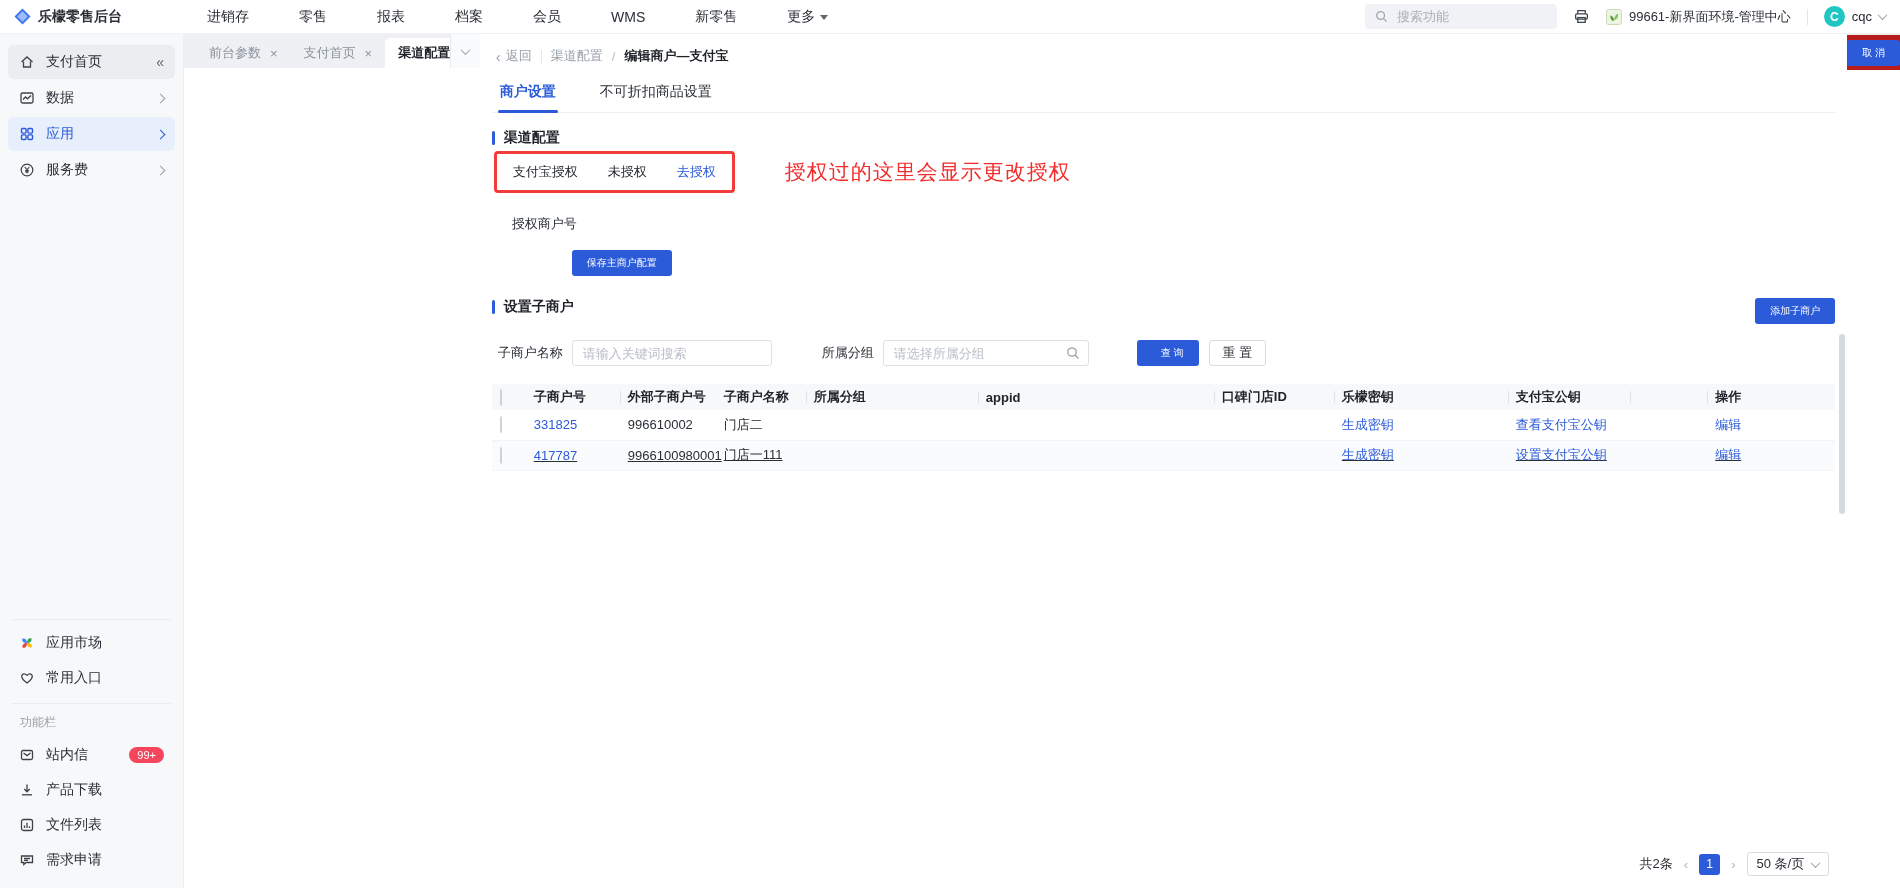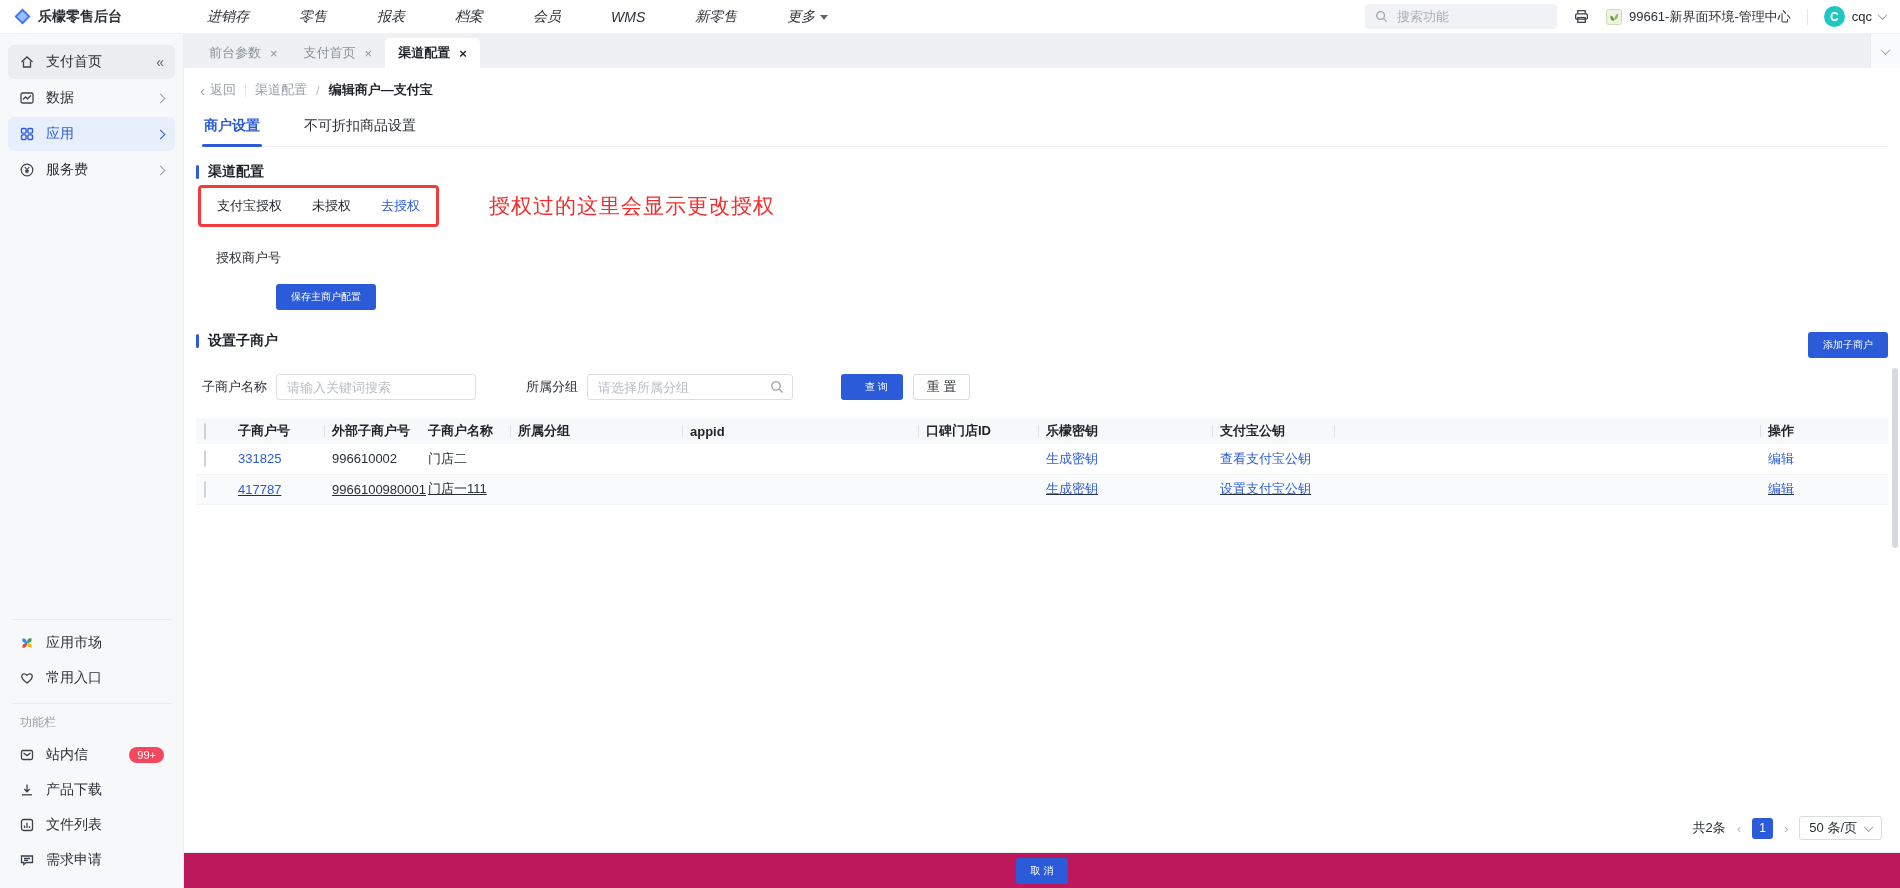--- a/index.html
+++ b/index.html
@@ -9,21 +9,21 @@
     font-family:"Liberation Sans","DejaVu Sans",sans-serif;
     font-size:13px; color:#1f2329; background:#fff;
   }
   svg { display:block; }
 
   
   .topbar { height:34px; background:#fff; border-bottom:1px solid #f0f1f3;
             display:flex; align-items:center; padding:0 14px; }
   .logo { display:flex; align-items:center; gap:7px; width:168px; cursor:pointer; }
   .logo-text { font-size:14px; font-weight:bold; color:#2a2f36; }
-  .topnav { display:flex; align-items:center;font-style:italic; }
+  .topnav { display:flex; align-items:center; }
   .nav-item { padding:0 25px; font-size:14px; color:#2a2f36; cursor:pointer; display:flex; align-items:center; gap:5px; }
   .caret-down { width:0; height:0; border-left:4px solid transparent; border-right:4px solid transparent; border-top:5px solid #5f6670; margin-top:2px; }
   .topbar-right { margin-left:auto; display:flex; align-items:center; gap:16px; }
   .search-box { width:192px; height:25px; background:#f1f2f5; border-radius:4px;
                 display:flex; align-items:center; gap:7px; padding:0 10px; cursor:text; }
   .search-box input { border:none; outline:none; background:transparent; width:140px; font-size:13px; color:#2a2f36; font-family:inherit; }
   .search-box input::placeholder { color:#a9aeb6; }
   .tenant { display:flex; align-items:center; gap:7px; font-size:13px; color:#2a2f36; cursor:pointer; }
   .tenant-divider { width:1px; height:16px; background:#e3e5e9; }
   .user { display:flex; align-items:center; gap:7px; cursor:pointer; }
@@ -46,21 +46,21 @@
   .side-item.active { background:#e7eefc; color:#2b5bd9; }
   .side-item.active .chev { border-color:#2b5bd9; }
   .collapse-glyph { margin-left:auto; color:#5f6670; font-size:14px; }
   .side-bottom { margin-top:auto; }
   .side-divider { height:1px; background:#ececef; margin:8px 12px 6px; }
   .side-label { font-size:12px; color:#9aa0a8; padding:4px 20px 6px; }
   .badge { margin-left:auto; background:#f5465d; color:#fff; font-size:11px; line-height:16px;
            border-radius:9px; padding:0 8px; }
 
   
-  .main { flex:1; display:flex; flex-direction:column; min-width:0; background:#fff; }
+  .main { flex:1; display:flex; flex-direction:row; min-width:0; background:#fff; }
 
   .tabbar { height:34px; background:#eef0f3; display:flex; align-items:flex-end; padding-left:12px; position:relative; flex-shrink:0; }
   .tab { height:30px; padding:0 13px; display:flex; align-items:center; gap:9px;
          font-size:13px; color:#8b929c; border-radius:5px 5px 0 0; cursor:pointer; }
   .tab.active { background:#fff; color:#1f2329; font-weight:bold; }
   .tab .x { font-size:13px; line-height:1; }
   .tab-overflow { position:absolute; right:0; top:0; width:30px; height:34px; background:#fafbfc;
                   border-left:1px solid #e7e9ed; display:flex; align-items:center; justify-content:center; cursor:pointer; }
 
   .content { flex:1; padding:0 12px; display:flex; flex-direction:column; position:relative; overflow:hidden; }
@@ -121,21 +121,21 @@
                 gap:9px; padding:10px 6px 12px; font-size:13px; color:#2a2f36; }
   .page-arrow { color:#b0b5bd; font-size:13px; padding:0 2px; cursor:pointer; }
   .page-num { min-width:21px; height:21px; border-radius:3px; background:#2b5bd9; color:#fff;
               display:flex; align-items:center; justify-content:center; font-size:12px; cursor:pointer; }
   .page-size { height:24px; border:1px solid #d9dce1; border-radius:3px; background:#fff;
                display:flex; align-items:center; gap:8px; padding:0 9px; cursor:pointer; }
 
   .scroll-thumb { position:absolute; right:2px; top:300px; width:6px; height:180px;
                   background:#d6d9de; border-radius:3px; cursor:grab; }
 
-  .footer { height:36px; border-top:1px solid #e9ebee; background:#be185d; flex-shrink:0;
+  .footer { height:36px; border-top:1px solid #e9ebee; background:#b91c1c; flex-shrink:0;
             display:flex; align-items:center; justify-content:center; }
 </style>
 </head>
 <body>
 
 <div class="topbar">
   <div class="logo">
     <span>
       <svg width="17" height="17" viewBox="0 0 16 16">
           <polygon points="8,0.5 15.5,8 8,15.5 0.5,8" fill="#3d77ee"></polygon>

